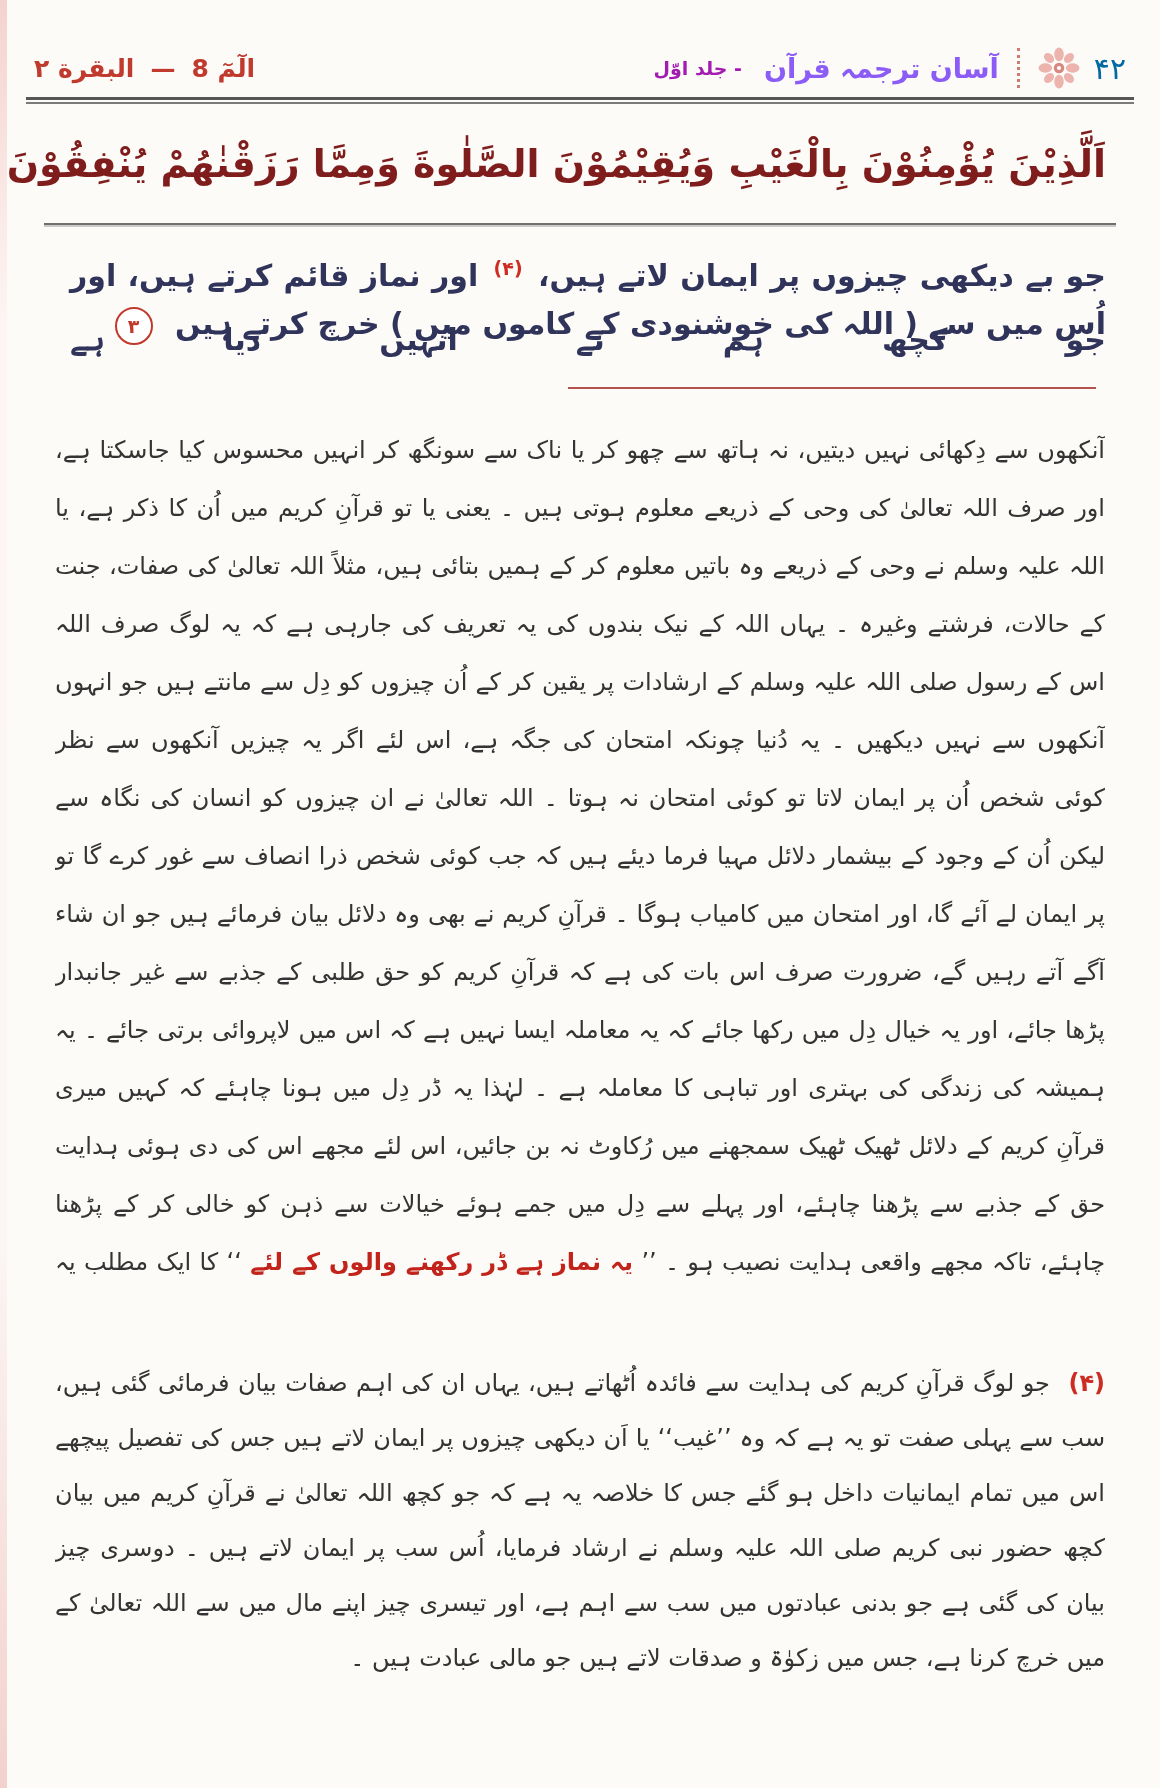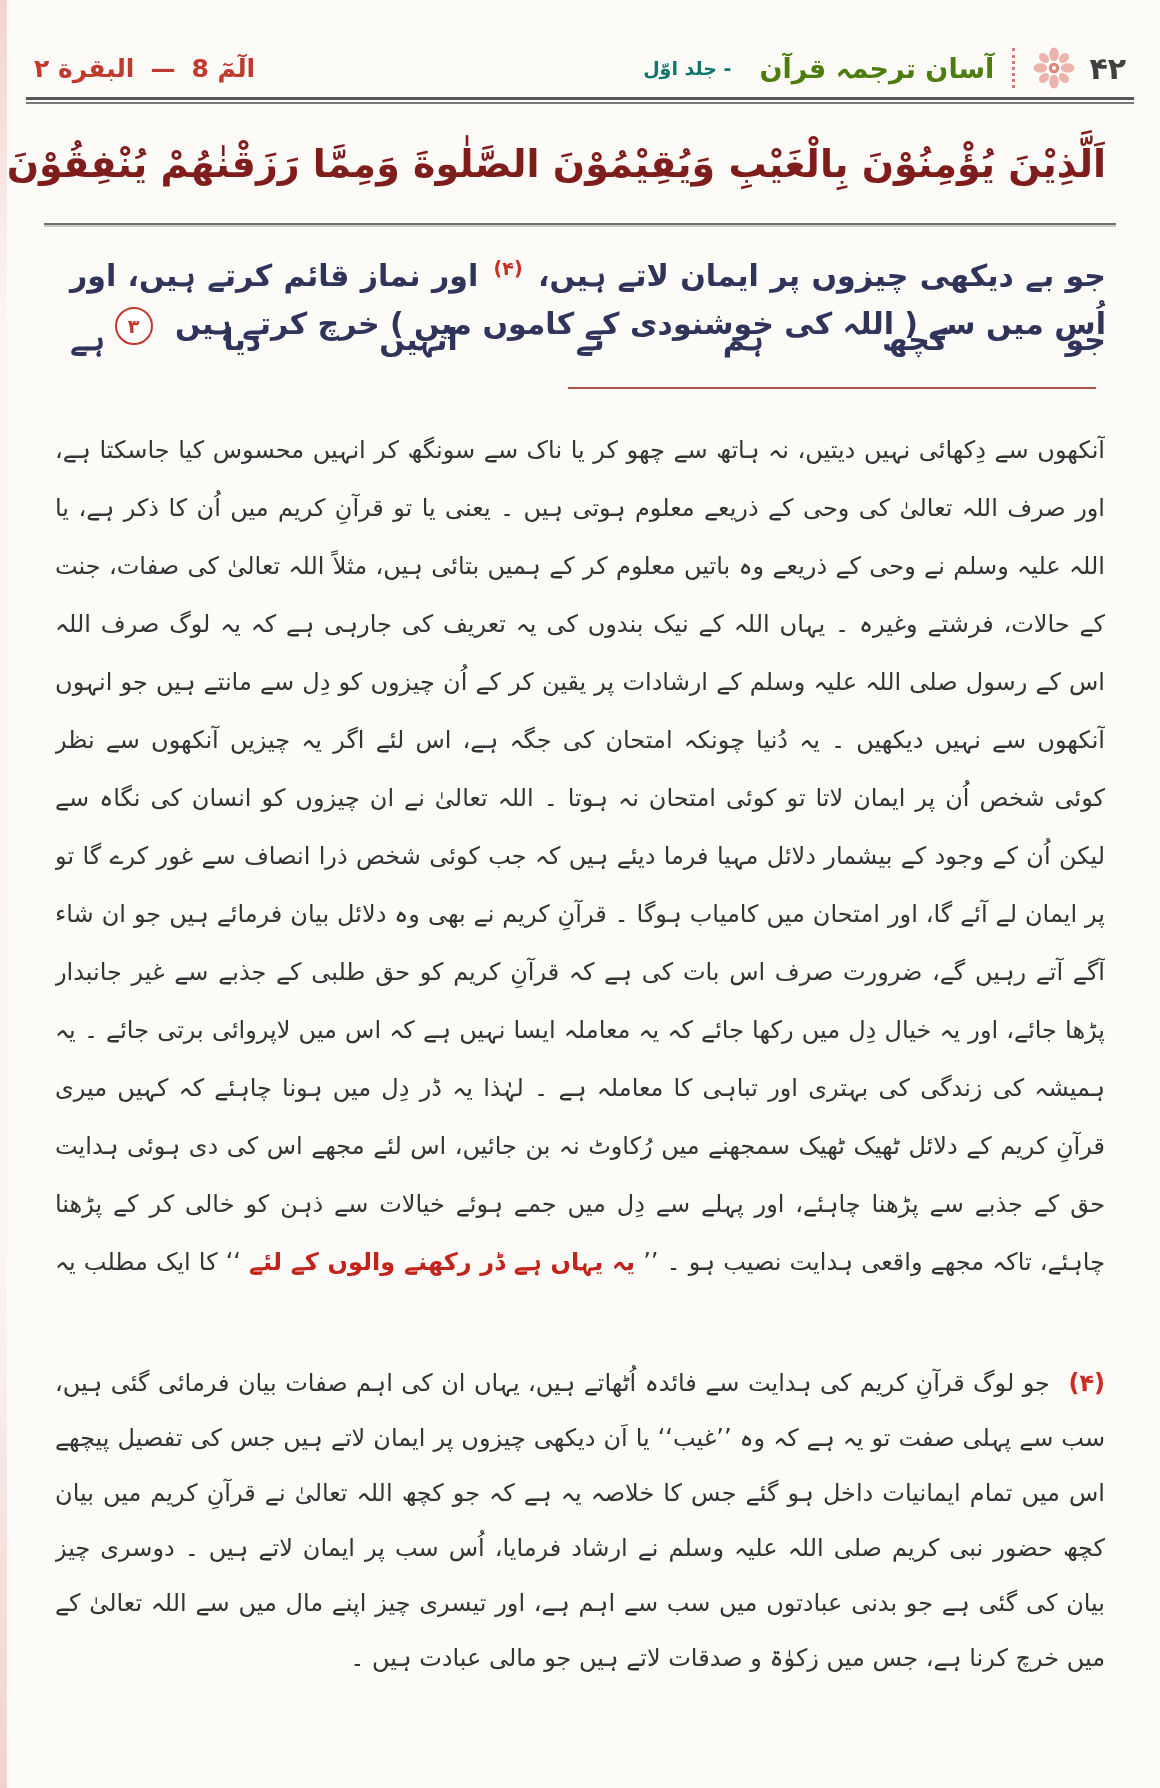--- a/index.html
+++ b/index.html
@@ -15,25 +15,25 @@
     background:linear-gradient(180deg,#f2c9c4 0%,#fdf4f2 18%,#fbf4f2 70%,#f0c7c2 100%);
     opacity:.8;
   }
 
   
   .header {
     position:absolute; top:40px; right:34px; left:34px; height:56px;
     direction:rtl; display:flex; align-items:center; justify-content:space-between;
   }
   .header-right { display:flex; align-items:center; gap:14px; }
-  .page-number { color:#404040; font-size:30px; font-weight:bold; letter-spacing:2px; }
+  .page-number { color:#0369a1; font-size:30px; font-weight:normal; letter-spacing:2px; }
   .ornament { width:42px; height:42px; }
   .dotted-divider { height:40px; border-left:3px dotted #cf7b72; margin:0 4px; }
-  .book-title { color:#4d7c0f; font-size:27px; font-weight:bold; }
-  .volume { color:#0f766e; font-size:19px; margin-right:14px; font-weight:bold; }
+  .book-title { color:#8b5cf6; font-size:27px; font-weight:bold; }
+  .volume { color:#a21caf; font-size:19px; margin-right:8px; font-weight:bold; }
   .surah-ref { color:#c03a2e; font-size:25px; font-weight:bold; display:flex; gap:16px; align-items:center; }
   .surah-ref .dash { color:#c03a2e; font-weight:bold; }
 
   .rule-double {
     position:absolute; top:97px; left:26px; right:26px; height:7px;
     border-top:3px solid #565656; border-bottom:2px solid #7a7a7a;
   }
 
   
   .verse {
@@ -157,21 +157,21 @@
   <div class="c-line">کوئی شخص اُن پر ایمان لاتا تو کوئی امتحان نہ ہوتا ۔ اللہ تعالیٰ نے ان چیزوں کو انسان کی نگاہ سے پوشیدہ رکھا ہے،</div>
   <div class="c-line">لیکن اُن کے وجود کے بیشمار دلائل مہیا فرما دیئے ہیں کہ جب کوئی شخص ذرا انصاف سے غور کرے گا تو ان باتوں</div>
   <div class="c-line">پر ایمان لے آئے گا، اور امتحان میں کامیاب ہوگا ۔ قرآنِ کریم نے بھی وہ دلائل بیان فرمائے ہیں جو ان شاء اللہ</div>
   <div class="c-line">آگے آتے رہیں گے، ضرورت صرف اس بات کی ہے کہ قرآنِ کریم کو حق طلبی کے جذبے سے غیر جانبدار ہوکر</div>
   <div class="c-line">پڑھا جائے، اور یہ خیال دِل میں رکھا جائے کہ یہ معاملہ ایسا نہیں ہے کہ اس میں لاپروائی برتی جائے ۔ یہ انسان کی</div>
   <div class="c-line">ہمیشہ کی زندگی کی بہتری اور تباہی کا معاملہ ہے ۔ لہٰذا یہ ڈر دِل میں ہونا چاہئے کہ کہیں میری نفسانی خواہشات</div>
   <div class="c-line">قرآنِ کریم کے دلائل ٹھیک ٹھیک سمجھنے میں رُکاوٹ نہ بن جائیں، اس لئے مجھے اس کی دی ہوئی ہدایت کو تلاشِ</div>
   <div class="c-line">حق کے جذبے سے پڑھنا چاہئے، اور پہلے سے دِل میں جمے ہوئے خیالات سے ذہن کو خالی کر کے پڑھنا</div>
   <div class="c-line">
     <span>چاہئے، تاکہ مجھے واقعی ہدایت نصیب ہو ۔ ’’</span>
-    <span class="highlight-red">یہ یہاں ہے ڈر رکھنے والوں کے لئے</span>
+    <span class="highlight-red">یہ نماز ہے ڈر رکھنے والوں کے لئے</span>
     <span>‘‘ کا ایک مطلب یہ بھی ہے ۔</span>
   </div>
 </div>
 
 <div class="footnote">
   <div class="f-line">
     <span class="footnote-marker">(۴)</span>
     <span>جو لوگ قرآنِ کریم کی ہدایت سے فائدہ اُٹھاتے ہیں، یہاں ان کی اہم صفات بیان فرمائی گئی ہیں، ان میں</span>
   </div>
   <div class="f-line">سب سے پہلی صفت تو یہ ہے کہ وہ ’’غیب‘‘ یا اَن دیکھی چیزوں پر ایمان لاتے ہیں جس کی تفصیل پیچھے گزری ۔</div>

